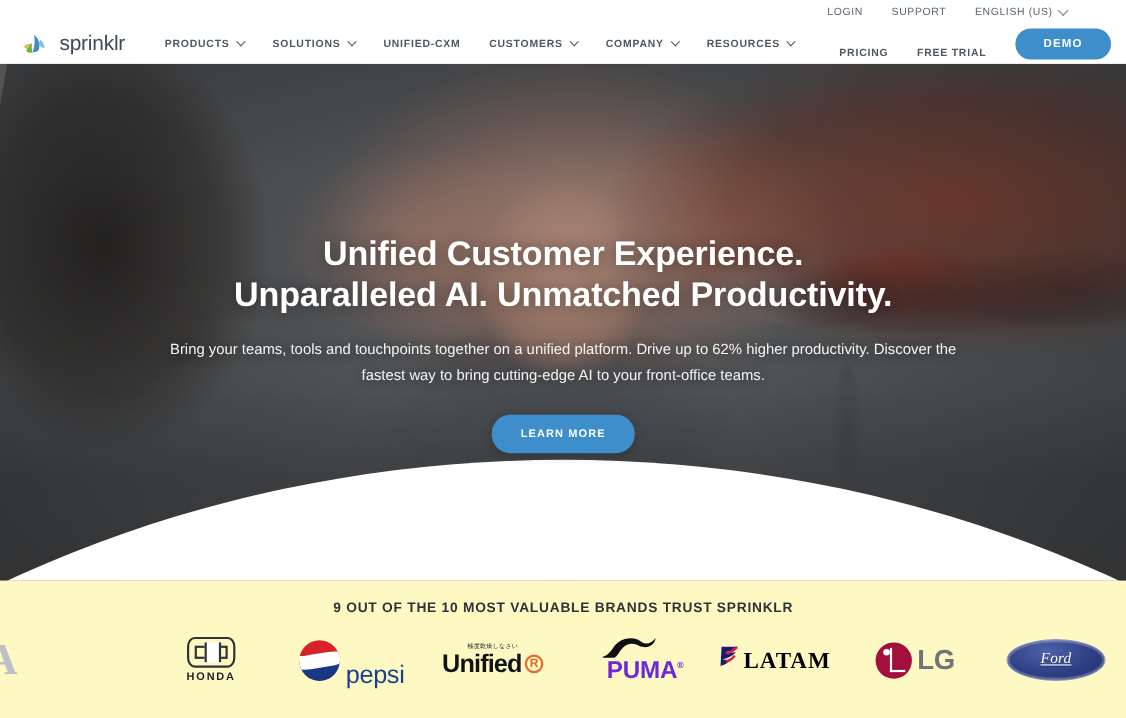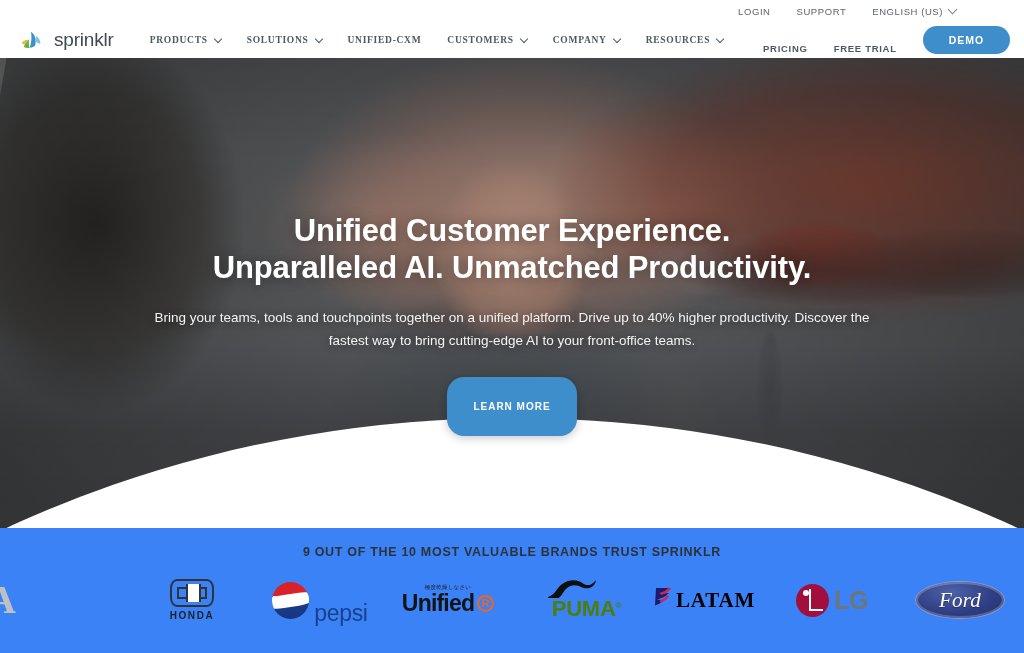--- a/index.html
+++ b/index.html
@@ -7,21 +7,21 @@
   html, body {
     width: 1024px; height: 653px;
     overflow: hidden;
     background: #ffffff;
     font-family: "Liberation Sans", sans-serif;
     -webkit-font-smoothing: antialiased;
   }
 
   
   .utility-bar {
-    position: absolute; top: 0; left: 2px; width: 954px; height: 22px;
+    position: absolute; top: 0; left: 16px; width: 954px; height: 22px;
     display: flex; align-items: center; justify-content: flex-end;
     background: #ffffff;
   }
   .utility-link {
     font-size: 9.5px; letter-spacing: .06em; color: #5a6570;
     text-transform: uppercase; margin-left: 26px; cursor: pointer;
     white-space: nowrap;
   }
   .lang-wrap { display: flex; align-items: center; margin-left: 26px; cursor: pointer; }
   .lang-wrap .utility-link { margin-left: 0; }
@@ -38,21 +38,21 @@
     background: #ffffff;
   }
   .brand { display: flex; align-items: center; margin-left: 20px; cursor: pointer; }
   .brand-logo { width: 26px; height: 24px; flex: 0 0 26px; }
   .brand-name {
     font-size: 19px; color: #3f4a55; margin-left: 8px;
     letter-spacing: -.01em; font-weight: 400;
   }
   .mainnav { display: flex; align-items: center; margin-left: 36px; }
   .nav-item {
-    display: flex; align-items: flex-end; margin-right: 26px; cursor: pointer; font-family: Liberation Serif, serif;
+    display: flex; align-items: flex-start; margin-right: 26px; cursor: pointer;
   }
   .nav-label {
     font-size: 9.5px; letter-spacing: .075em; color: #4e5861;
     text-transform: uppercase; font-weight: 600; white-space: nowrap;
   }
   .nav-item .chev {
     width: 6px; height: 6px; border-right-width: 1.4px; border-bottom-width: 1.4px;
     border-color: #4e5861; margin-left: 7px; margin-bottom: 3px;
   }
   .header-right {
@@ -143,31 +143,31 @@
     line-height: 1.18; letter-spacing: -.005em;
     text-shadow: 0 1px 14px rgba(0,0,0,.40);
   }
   .hero-sub {
     color: #f3f4f5; font-size: 13.5px; font-weight: 400;
     line-height: 1.72; margin: 20px auto 0; max-width: 742px;
     text-shadow: 0 1px 10px rgba(0,0,0,.45);
   }
   .learn-btn {
     margin-top: 24px; background: #3d8ecb; color: #ffffff;
-    border: none; border-radius: 17px; padding: 24px 26px;
+    border: none; border-radius: 17px; padding: 12px 26px;
     font-size: 10px; font-weight: 700; letter-spacing: .1em;
     text-transform: uppercase; cursor: pointer;
     font-family: "Liberation Sans", sans-serif;
     box-shadow: 0 2px 10px rgba(0,0,0,.22);
   }
 
   
   .trust {
     position: absolute; top: 528px; left: 0; width: 1024px; height: 125px;
-    background: #3b82f6; z-index: 6;
+    background: #fef9c3; z-index: 6;
   }
   .trust-title {
     text-align: center; font-size: 12.5px; font-weight: 700;
     letter-spacing: .055em; color: #2c3238; text-transform: uppercase;
     padding-top: 17px;
   }
   .logo-row {
     position: absolute; top: 568px; left: 0; width: 1024px; height: 64px;
     display: flex; align-items: center; z-index: 7;
   }
@@ -232,21 +232,21 @@
   .superdry-r {
     width: 17px; height: 17px; border-radius: 50%;
     border: 2.1px solid #e8662a; color: #e8662a;
     font-size: 11px; font-weight: 700; line-height: 13px;
     text-align: center; margin-left: 3px;
   }
 
   .puma { text-align: center; position: relative; }
   .puma-cat { display: block; margin: 0 auto -2px; }
   .puma-word {
-    font-size: 22px; font-weight: 700; color: #4d7c0f;
+    font-size: 22px; font-weight: 700; color: #6d28d9;
     letter-spacing: -.01em; font-family: "Liberation Sans", sans-serif; margin-left: 21px;
   }
   .puma-word sup { font-size: 8px; }
 
   .latam { display: flex; align-items: center; }
   .latam-word {
     font-size: 21px; font-weight: 700; color: #000000;
     letter-spacing: .04em; margin-left: 3px; font-family: Liberation Serif, serif;
   }
 
@@ -269,24 +269,25 @@
   }
 
   .ford-oval {
     width: 90px; height: 38px; border-radius: 50%;
     background: radial-gradient(ellipse at 40% 28%, #4e61a8 0%, #2f3f84 55%, #222f6c 100%);
     border: 1.6px solid #8d98c4;
     display: flex; align-items: center; justify-content: center;
     box-shadow: inset 0 0 0 2px rgba(255,255,255,.22);
   }
   .ford-word {
-    color: #ffffff; font-size: 21px;
+    color: #ffffff; font-size: 14px;
     font-family: "Liberation Serif", serif;
     font-style: italic; letter-spacing: .01em;
     text-shadow: 0 1px 1px rgba(0,0,0,.3);
+    text-decoration: underline;
   }
 
   .partial-a {
     font-size: 40px; font-weight: 700; color: #bdc1c4;
     font-family: "Liberation Serif", serif;
     margin-left: -13px; line-height: 1;
   }
 </style>
 </head>
 <body>
@@ -347,21 +348,21 @@
 
 <section class="hero">
   <div class="hero-photo"></div>
   <div class="hero-vignette"></div>
 
   <div class="hero-content">
     <h1 class="hero-title">
       <div>Unified Customer Experience.</div>
       <div>Unparalleled AI. Unmatched Productivity.</div>
     </h1>
-    <p class="hero-sub">Bring your teams, tools and touchpoints together on a unified platform. Drive up to 40% higher productivity. Discover the fastest way to bring cutting-edge AI to your front-office teams.</p>
+    <p class="hero-sub">Bring your teams, tools and touchpoints together on a unified platform. Drive up to 62% higher productivity. Discover the fastest way to bring cutting-edge AI to your front-office teams.</p>
     <button class="learn-btn">LEARN MORE</button>
   </div>
 
   <div class="hero-arc"></div>
 </section>
 
 <section class="trust">
   <div class="trust-title">9 OUT OF THE 10 MOST VALUABLE BRANDS TRUST SPRINKLR</div>
 </section>
 

